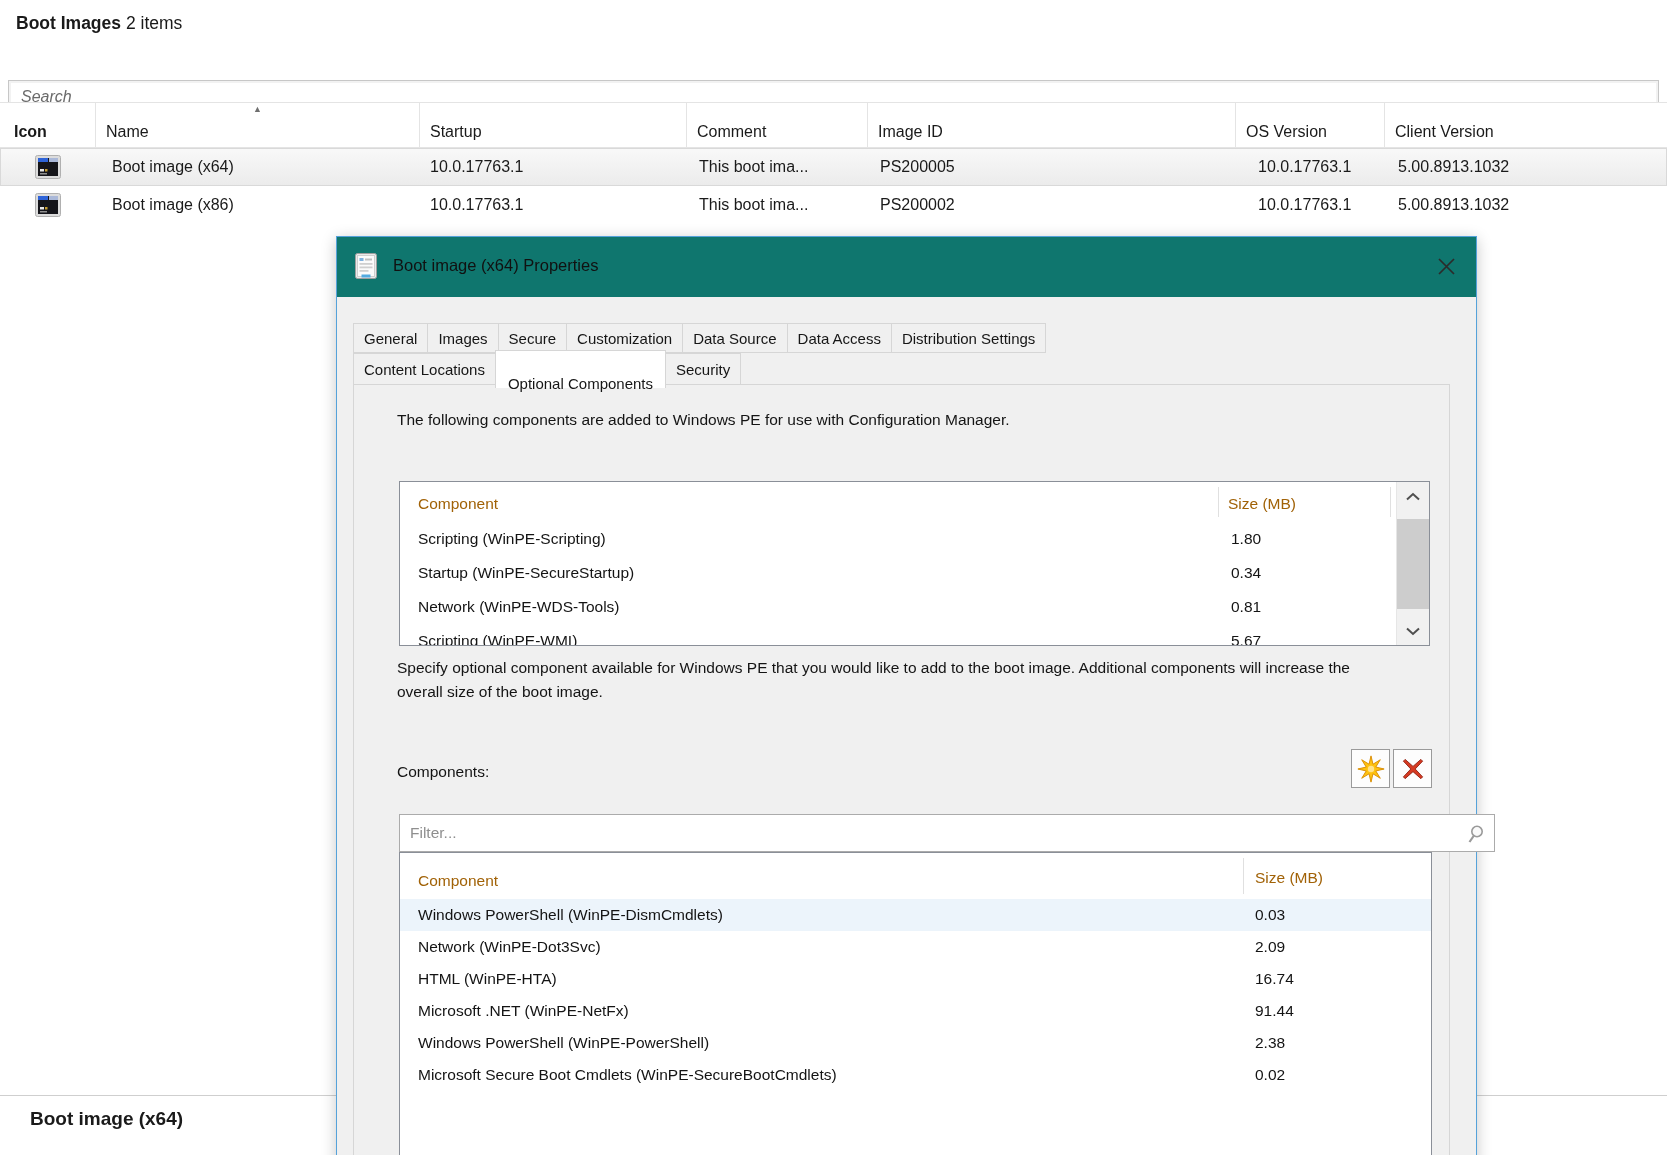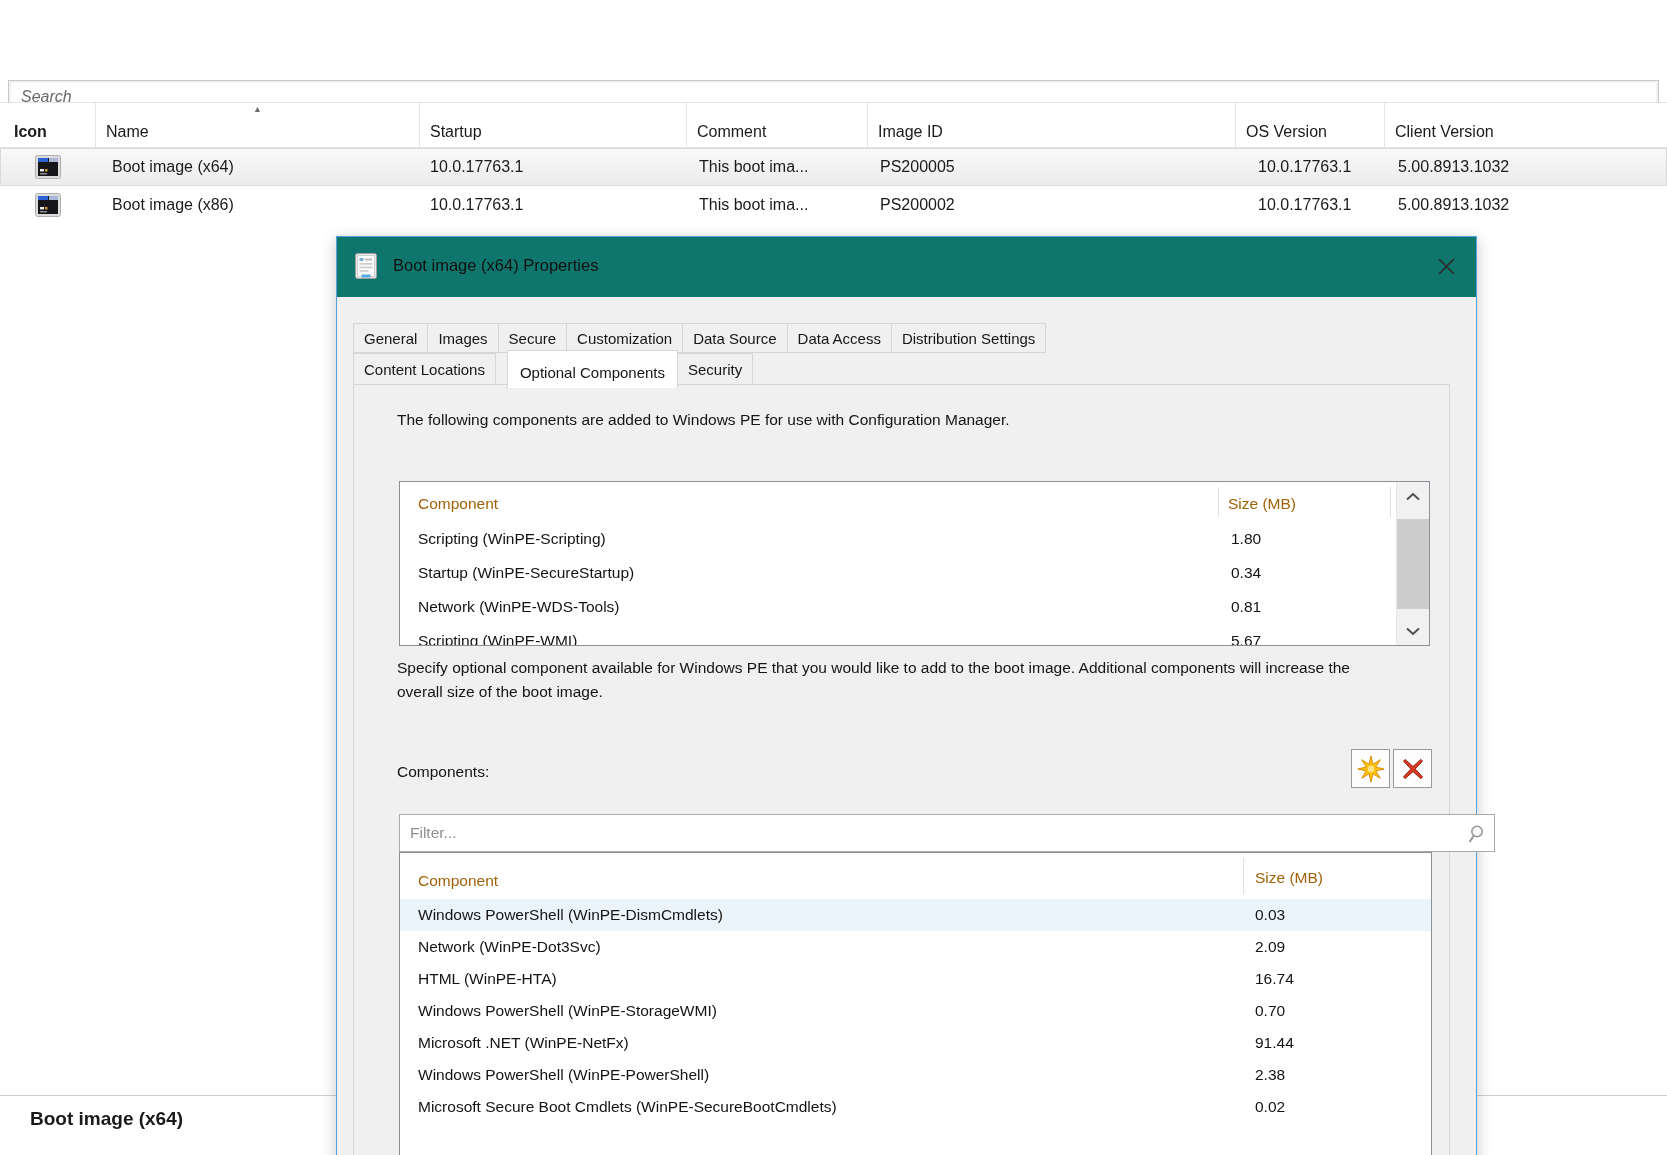--- a/index.html
+++ b/index.html
@@ -50,21 +50,21 @@
   .dlg-title { position:absolute; left:56px; top:19px; font-size:16.5px; color:#111; }
   .dlg-close { position:absolute; right:14px; top:14px; width:32px; height:30px;
                display:flex; align-items:center; justify-content:center; cursor:default; }
 
   .tab-row1 { position:absolute; left:16px; top:86px; display:flex; z-index:4; }
   .tab-row2 { position:absolute; left:16px; top:116px; display:flex; z-index:4; }
   .tab { height:30px; line-height:29px; padding:0 10px; background:#f0f0f0;
          border:1px solid #d6d6d6; margin-right:-1px; font-size:15px; color:#161616; white-space:nowrap; }
   .tab-row2 .tab { height:32px; line-height:31px; }
   .tab.active { position:relative; top:-3px; height:38px; line-height:35px; background:#fff;
-                border-bottom:0; z-index:6; padding:4px 12px;margin-left:12px; }
+                border-bottom:0; z-index:6; padding:15px 12px; }
 
   .tab-page { position:absolute; left:16px; top:147px; width:1097px; height:790px;
               background:#f0f0f0; border:1px solid #d6d6d6; }
   .desc-text { position:absolute; left:43px; top:26px; width:1010px; font-size:15.5px; color:#141414; }
 
   
   .lv { position:absolute; background:#fff; border:1px solid #8a8f98; overflow:hidden; }
   .lv-header { position:relative; width:100%; font-size:15.5px; color:#a16207; }
   .lv-header .col1 { position:absolute; left:18px; bottom:9px; }
   .lv-sep { position:absolute; top:5px; bottom:5px; width:1px; background:#e0e0e0; }
@@ -104,20 +104,26 @@
   .lv2 .size-col { position:absolute; left:855px; bottom:12px; }
   .lv2 .lv-row { height:32px; }
   .lv2 .c2 { left:855px; }
   .lv2 .lv-row.highlight { background:#ecf4fb; }
 </style>
 </head>
 <body>
 
 <div class="screen">
 
+  <div class="topbar">
+    <div class="topbar-title">
+      <span>Boot Images</span>
+      <span class="topbar-count">2 items</span>
+    </div>
+  </div>
 
   <div class="search-box">
     <input type="text" placeholder="Search" style="">
   </div>
 
   <div class="main-header grid">
     <div class="hcell icon">Icon</div>
     <div class="hcell">
       <span class="sort-arrow">▲</span>
       <span>Name</span>
@@ -290,24 +296,20 @@
         </div>
         <div class="lv-row">
           <span class="c1">Network (WinPE-Dot3Svc)</span>
           <span class="c2">2.09</span>
         </div>
         <div class="lv-row">
           <span class="c1">HTML (WinPE-HTA)</span>
           <span class="c2">16.74</span>
         </div>
         <div class="lv-row">
-          <span class="c1">Windows PowerShell (WinPE-StorageWMI)</span>
-          <span class="c2">0.70</span>
-        </div>
-        <div class="lv-row">
           <span class="c1">Microsoft .NET (WinPE-NetFx)</span>
           <span class="c2">91.44</span>
         </div>
         <div class="lv-row">
           <span class="c1">Windows PowerShell (WinPE-PowerShell)</span>
           <span class="c2">2.38</span>
         </div>
         <div class="lv-row">
           <span class="c1">Microsoft Secure Boot Cmdlets (WinPE-SecureBootCmdlets)</span>
           <span class="c2">0.02</span>

